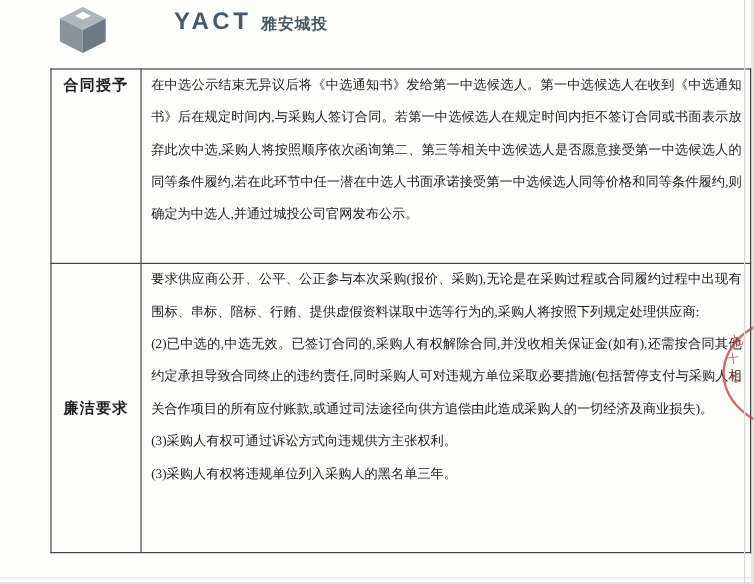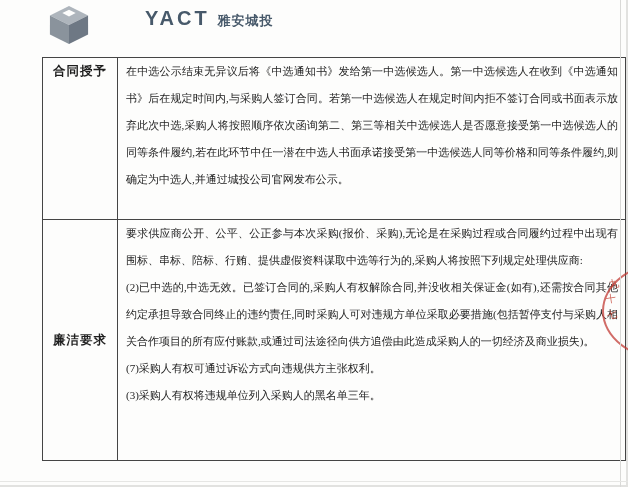--- a/index.html
+++ b/index.html
@@ -81,21 +81,21 @@
       <td class="hdr top">合同授予</td>
       <td class="content">
         <p>在中选公示结束无异议后将《中选通知书》发给第一中选候选人。第一中选候选人在收到《中选通知书》后在规定时间内,与采购人签订合同。若第一中选候选人在规定时间内拒不签订合同或书面表示放弃此次中选,采购人将按照顺序依次函询第二、第三等相关中选候选人是否愿意接受第一中选候选人的同等条件履约,若在此环节中任一潜在中选人书面承诺接受第一中选候选人同等价格和同等条件履约,则确定为中选人,并通过城投公司官网发布公示。</p>
       </td>
     </tr>
     <tr class="r2">
       <td class="hdr mid">廉洁要求</td>
       <td class="content">
         <p>要求供应商公开、公平、公正参与本次采购(报价、采购),无论是在采购过程或合同履约过程中出现有围标、串标、陪标、行贿、提供虚假资料谋取中选等行为的,采购人将按照下列规定处理供应商:</p>
         <p>(2)已中选的,中选无效。已签订合同的,采购人有权解除合同,并没收相关保证金(如有),还需按合同其他约定承担导致合同终止的违约责任,同时采购人可对违规方单位采取必要措施(包括暂停支付与采购人相关合作项目的所有应付账款,或通过司法途径向供方追偿由此造成采购人的一切经济及商业损失)。</p>
-        <p>(7)采购人有权可通过诉讼方式向违规供方主张权利。</p>
+        <p>(3)采购人有权可通过诉讼方式向违规供方主张权利。</p>
         <p>(3)采购人有权将违规单位列入采购人的黑名单三年。</p>
       </td>
     </tr>
   </tbody>
     </table>
 
   <div class="seal-arc"></div>
   <span class="seal-mark m1">九</span>
   <span class="seal-mark m2">十</span>
   <span class="seal-mark m3">七</span>

